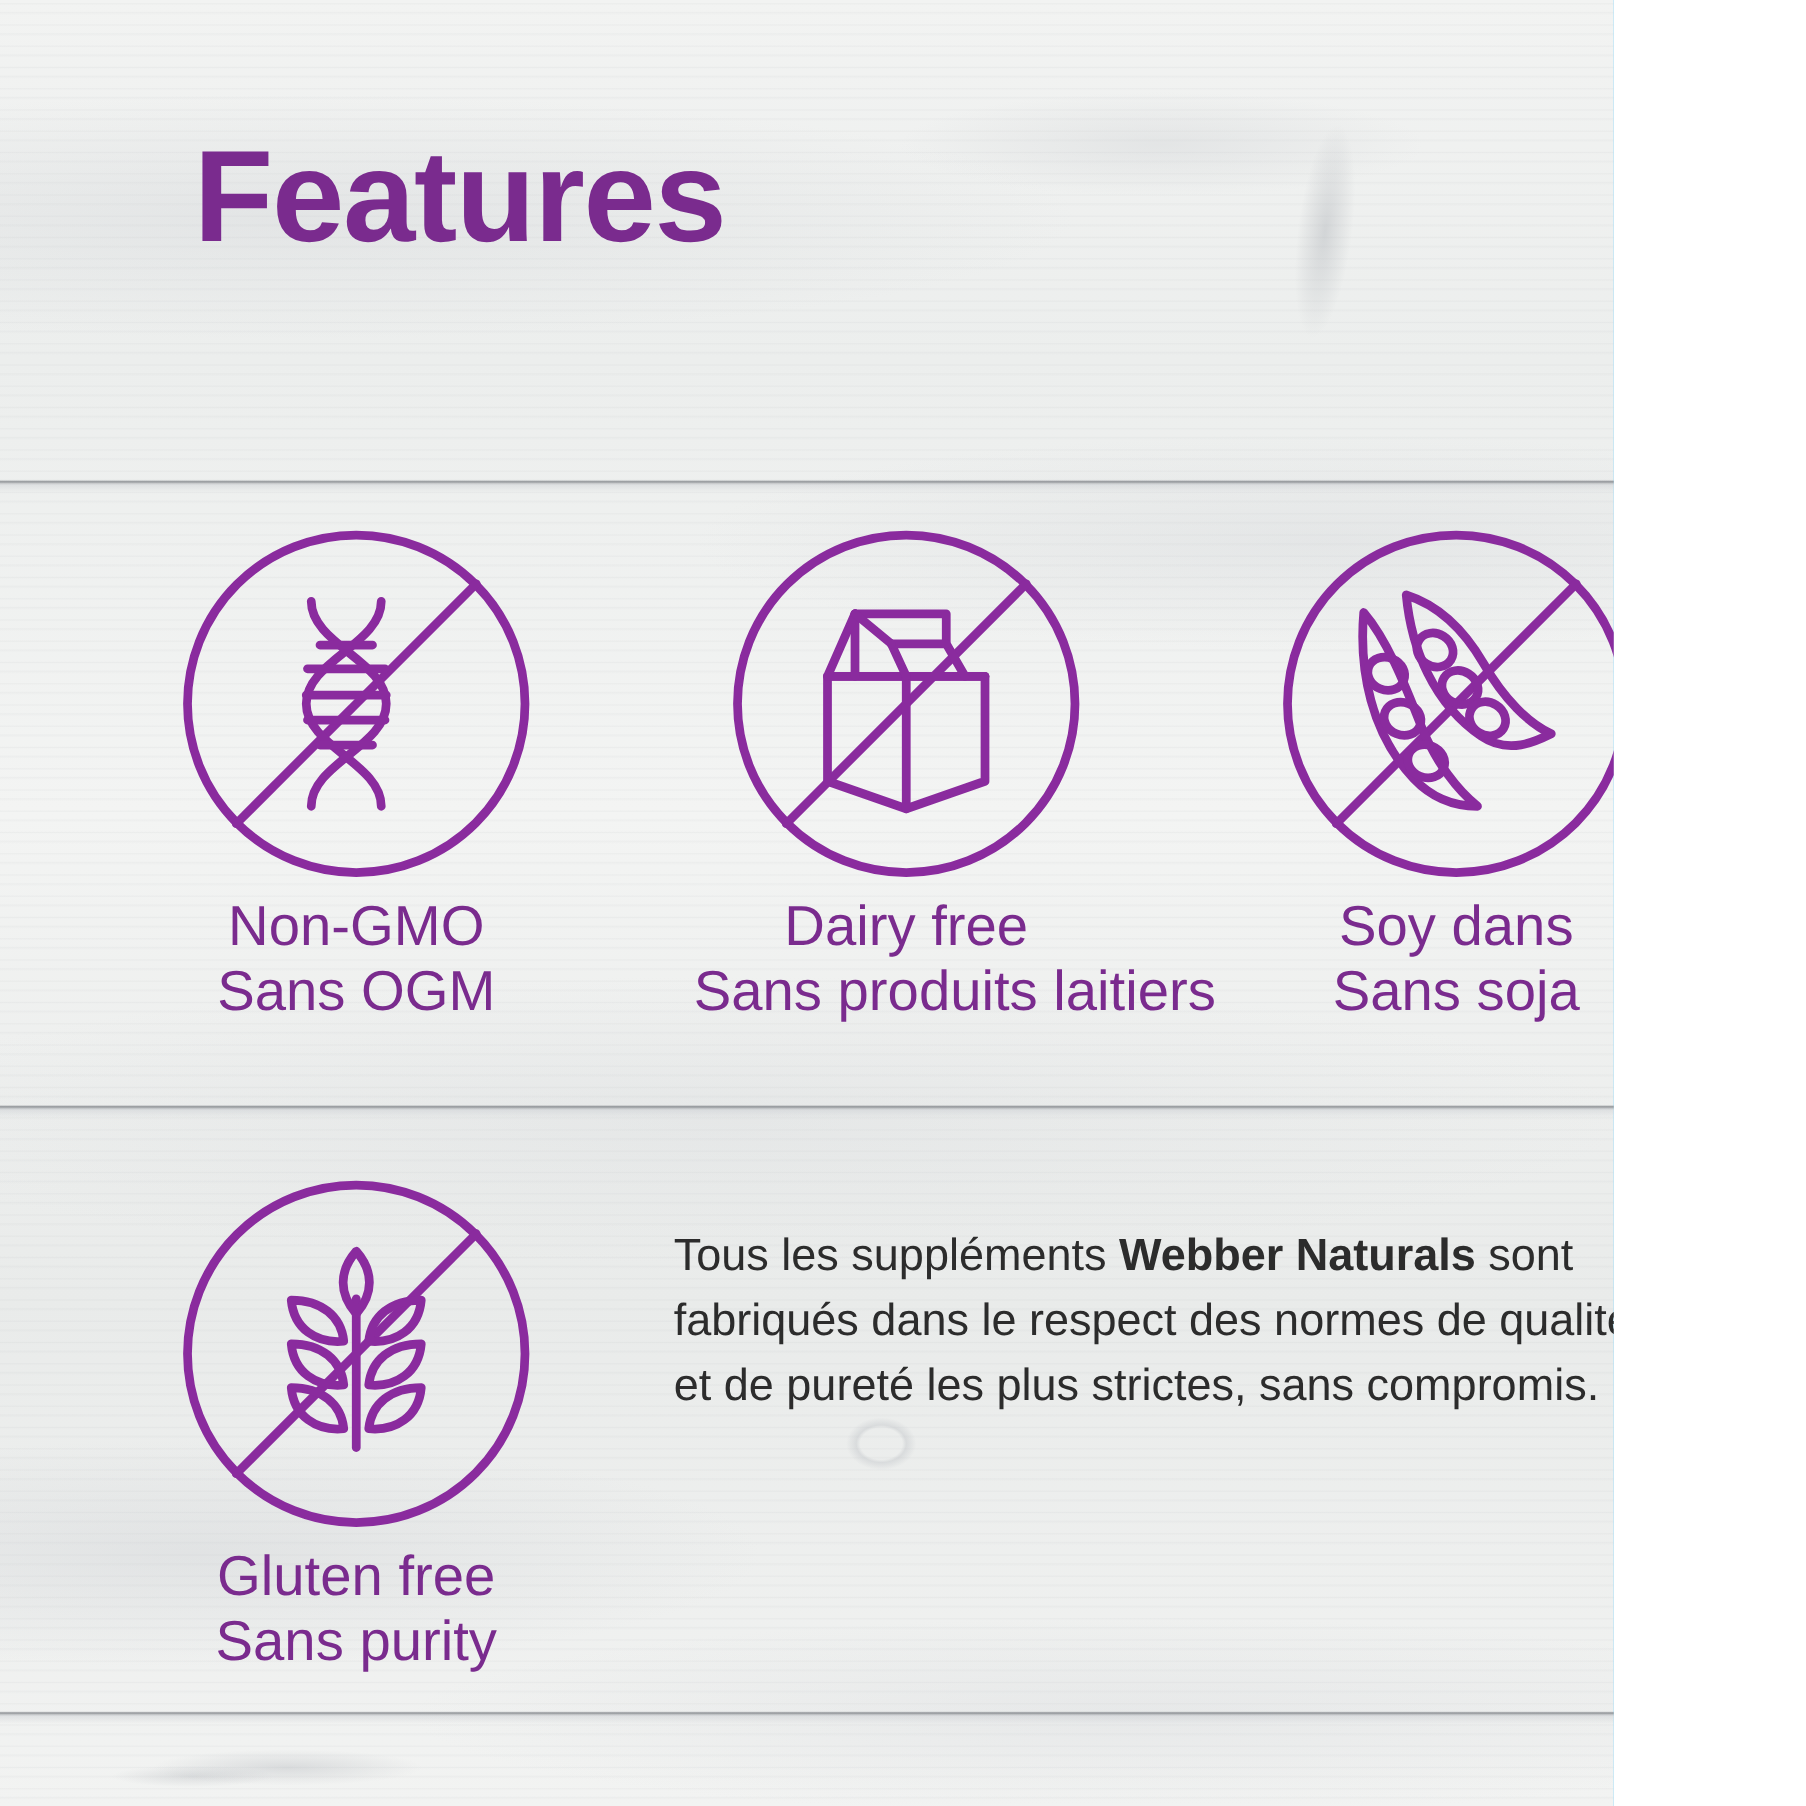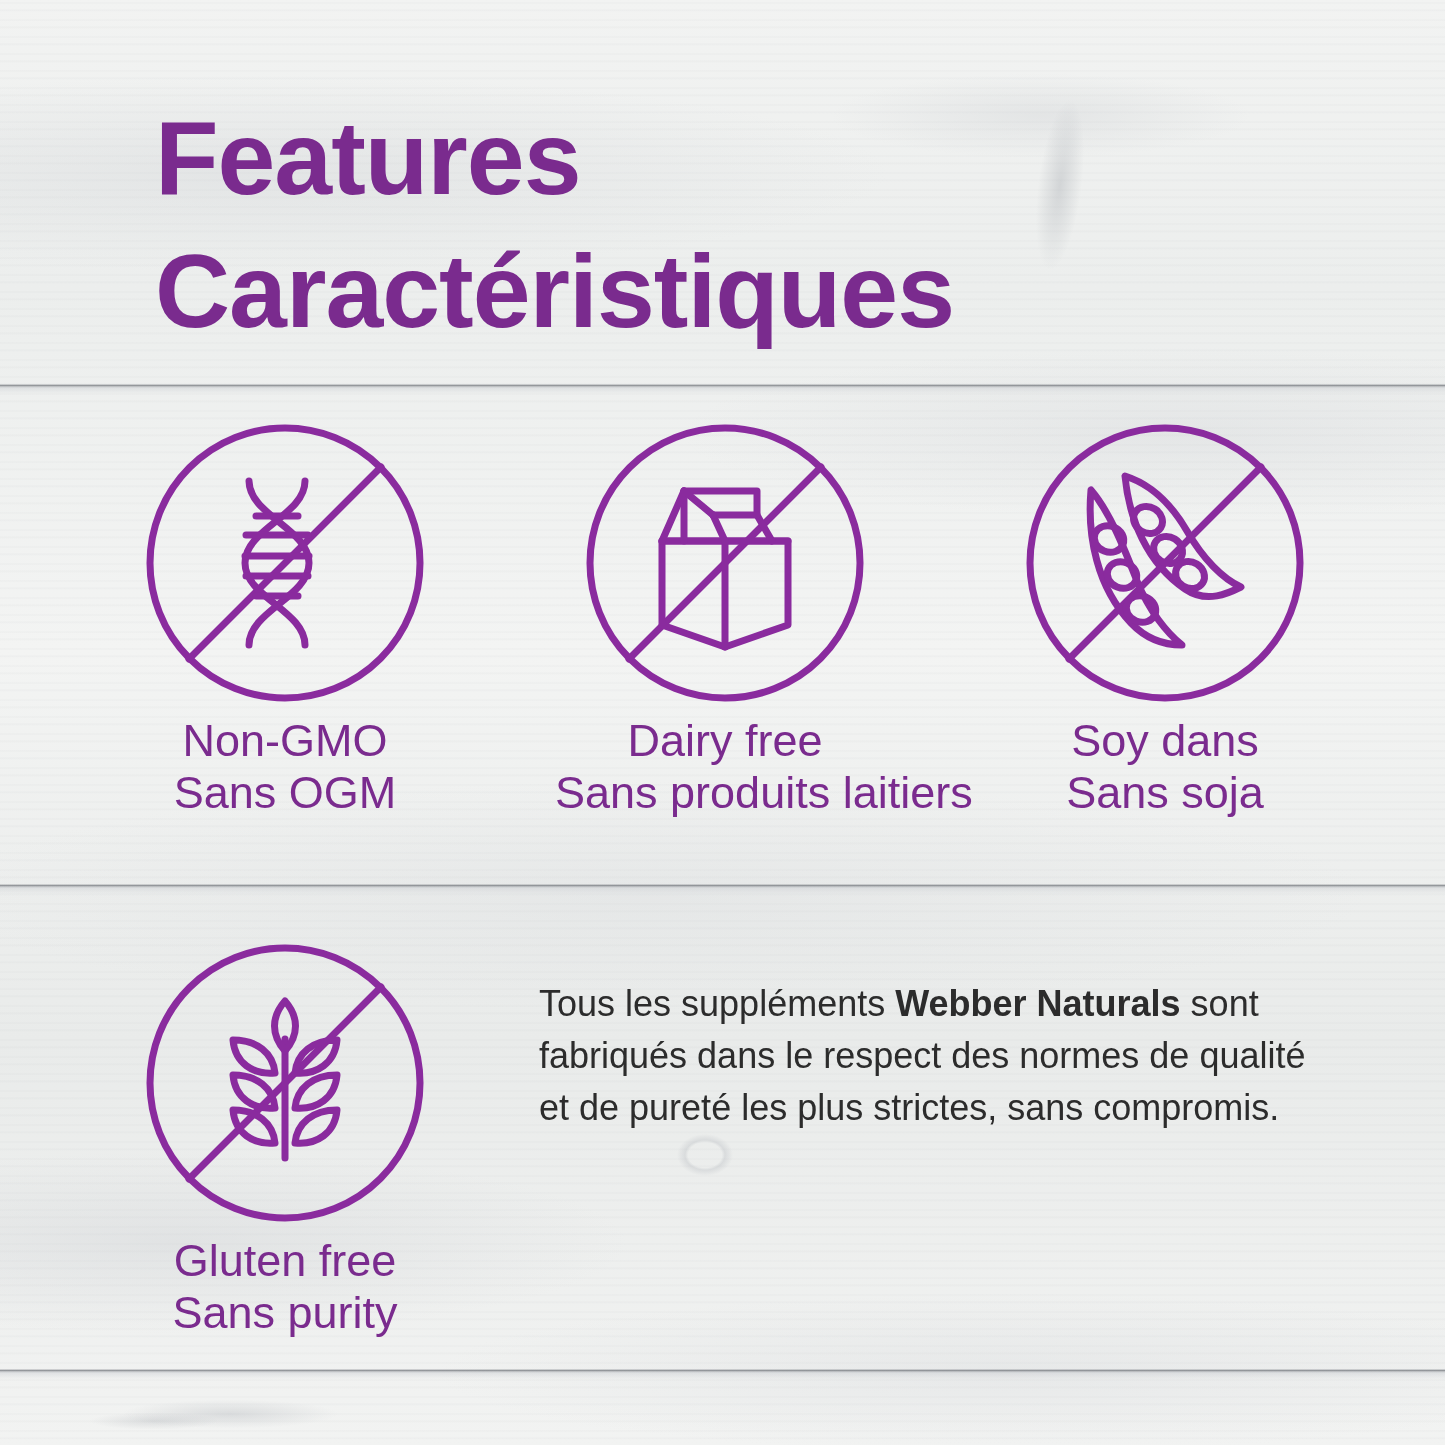--- a/index.html
+++ b/index.html
@@ -9,21 +9,21 @@
   body {
     width: 1445px;
     height: 1445px;
     font-family: "Liberation Sans", sans-serif;
     overflow: hidden;
   }
 
   
   #page {
     position: relative;
-    width: 1445px;
+    width: 1291px;
     height: 1445px;
     background-color: #7dd3fc;
     overflow: hidden;
   }
   .wood-base {
     position: absolute;
     inset: 0;
     background:
       
       repeating-linear-gradient(
@@ -170,21 +170,20 @@
   <div class="wood-knot2"></div>
   <div class="wood-knot3"></div>
   <div class="seam s1"></div>
   <div class="seam s2"></div>
   <div class="seam s3"></div>
 
   <div class="content">
 
     <div class="title-block">
       <span class="title-line">Features</span>
-      <span class="title-line">Caractéristiques</span>
     </div>
 
     <div class="feature f-gmo">
       <div class="circle-wrap">
         <svg viewBox="0 0 280 280" fill="none" stroke="#8a2b9e" stroke-width="7" stroke-linecap="round" stroke-linejoin="round">
           <circle cx="140" cy="140" r="135"></circle>
 
           <line x1="44" y1="236" x2="236" y2="44"></line>
 
           <path d="M160 58 C160 92 100 106 100 140 C100 174 160 188 160 222"></path>

